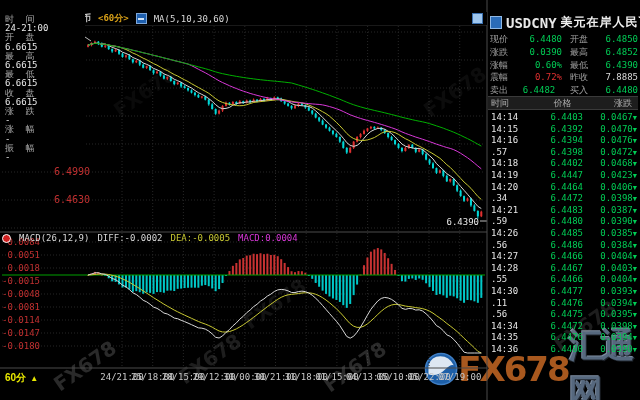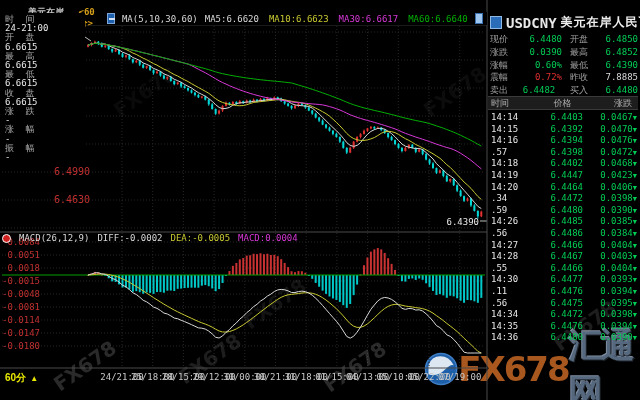--- a/index.html
+++ b/index.html
@@ -486,26 +486,20 @@
       <line x1="0" y1="232" x2="487" y2="232" stroke="#4a4a4a"></line>
       <line x1="0" y1="368" x2="487" y2="368" stroke="#4a4a4a"></line>
       <line x1="487" y1="0" x2="487" y2="400" stroke="#4a4a4a"></line>
     </svg>
 
   <div class="titlebar">
     <span class="t-title mono">美元在岸人民币</span>
     <span class="t-period mono">&lt;60分&gt;</span>
     <span class="t-icon"></span>
     <span class="t-ma mono">MA(5,10,30,60)</span>
-    <span id="ma-legend" style="display:flex;gap:10px;">
-        <span class="mono" style="color: rgb(216, 216, 216);">MA5:6.6620</span>
-        <span class="mono" style="color: rgb(200, 200, 50);">MA10:6.6623</span>
-        <span class="mono" style="color: rgb(216, 56, 216);">MA30:6.6617</span>
-        <span class="mono" style="color: rgb(0, 176, 0);">MA60:6.6640</span>
-      </span>
     <span class="t-btn"></span>
   </div>
 
   <div class="sidebar mono" id="sidebar">
       <div class="sb-label">时 间</div>
       <div class="sb-value mono">24-21:00</div>
       <div class="sb-label">开 盘</div>
       <div class="sb-value mono">6.6615</div>
       <div class="sb-label">最 高</div>
       <div class="sb-value mono">6.6615</div>
@@ -622,20 +616,25 @@
           <span class="tm">14:20</span>
           <span class="pr" style="color: rgb(0, 204, 85);">6.4464</span>
           <span class="ch" style="color: rgb(0, 204, 85);">0.0406<span class="ar">▼</span></span>
         </div>
         <div class="qrow mono">
           <span class="tm">.34</span>
           <span class="pr" style="color: rgb(0, 204, 85);">6.4472</span>
           <span class="ch" style="color: rgb(0, 204, 85);">0.0398<span class="ar">▼</span></span>
         </div>
         <div class="qrow mono">
+          <span class="tm">14:21</span>
+          <span class="pr" style="color: rgb(0, 204, 85);">6.4483</span>
+          <span class="ch" style="color: rgb(0, 204, 85);">0.0387<span class="ar">▼</span></span>
+        </div>
+        <div class="qrow mono">
           <span class="tm">.59</span>
           <span class="pr" style="color: rgb(0, 204, 85);">6.4480</span>
           <span class="ch" style="color: rgb(0, 204, 85);">0.0390<span class="ar">▼</span></span>
         </div>
         <div class="qrow mono">
           <span class="tm">14:26</span>
           <span class="pr" style="color: rgb(0, 204, 85);">6.4485</span>
           <span class="ch" style="color: rgb(0, 204, 85);">0.0385<span class="ar">▼</span></span>
         </div>
         <div class="qrow mono">

